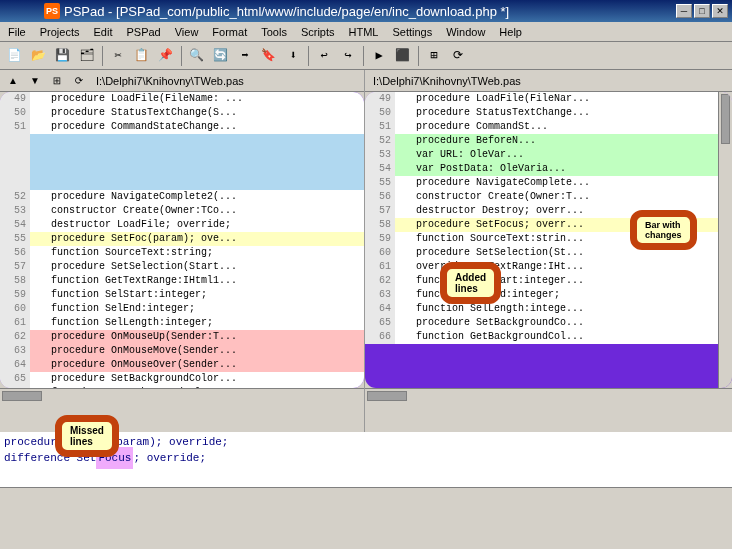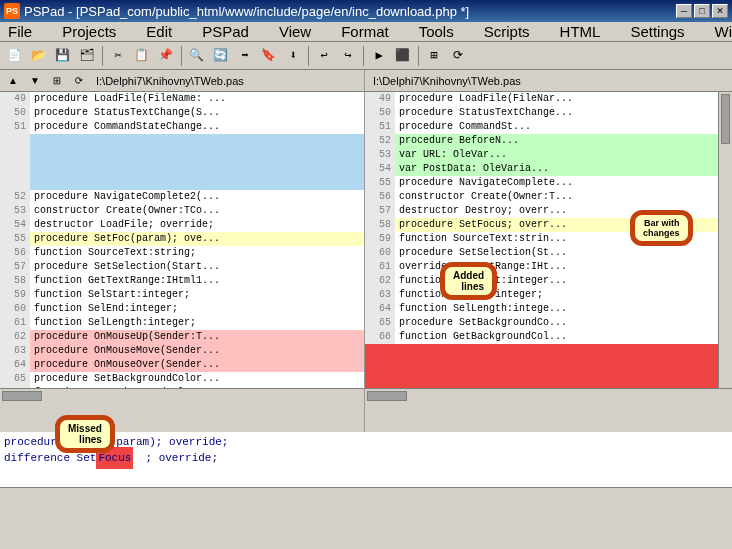--- a/index.html
+++ b/index.html
@@ -34,20 +34,21 @@
       height: 16px;
       background: #ff6600;
       border-radius: 2px;
       display: flex;
       align-items: center;
       justify-content: center;
       font-size: 9px;
       font-weight: bold;
       color: white;
       font-family: Arial;
+      margin-left: 40px;
     }
     .title-text {
       font-size: 13px;
     }
     .title-buttons {
       display: flex;
       gap: 2px;
     }
     .title-btn {
       width: 16px;
@@ -67,22 +68,22 @@
 
     
     .menu-bar {
       background: #d4d0c8;
       height: 20px;
       display: flex;
       align-items: center;
       padding: 0 2px;
       border-bottom: 1px solid #808080;
       font-family: Arial, sans-serif;
-      font-size: 15px;
-      gap: 18px;
+      font-size: 11px;
+      gap: 2px;
     }
     .menu-item {
       padding: 2px 6px;
       cursor: pointer;
       color: #000;
     }
 
     
     .toolbar {
       background: #d4d0c8;
@@ -136,20 +137,21 @@
       background: #e8e8e8;
       flex-shrink: 0;
       font-size: 10px;
     }
     .line-content {
       padding-left: 4px;
       white-space: nowrap;
       overflow: hidden;
       font-size: 10px;
       flex: 1;
+      margin-left: 17px;
     }
 
     
     .line-normal { background: white; }
     .line-modified { background: #ffffc0; }
     .line-added { background: #c0ffc0; }
     .line-missed { background: #ffc0c0; }
     .line-empty { background: #b0d8f0; }
 
     
@@ -161,21 +163,21 @@
       overflow: hidden;
       font-size: 11px;
     }
     .bottom-line {
       height: 16px;
       line-height: 16px;
       display: flex;
       align-items: center;
     }
     .highlight-pink {
-      background: #ef4444;
+      background: #f0abfc;
       padding: 3px 2px;
     }
 
     
     .scrollbar-h {
       height: 14px;
       background: #d4d0c8;
       border-top: 1px solid #808080;
       display: flex;
       align-items: center;
@@ -185,28 +187,28 @@
       height: 10px;
       width: 40px;
       margin: 2px;
       border: 1px solid #808080;
     }
 
     
     .annotation-bubble {
       position: absolute;
       background: #ffffc0;
-      border: 5px solid #c2410c;
+      border: 7px solid #c2410c;
       border-radius: 12px;
       padding: 3px 8px;
       font-family: Arial, sans-serif;
       font-size: 10px;
       font-weight: bold;
       color: #000;
-      text-align: right;
+      text-align: left;
       z-index: 10;
       pointer-events: none;
     }
     .annotation-bubble::before {
       content: '';
       position: absolute;
       background: #ffffc0;
     }
 
     .main-content {
@@ -237,22 +239,23 @@
       border: 1px solid transparent;
       display: flex;
       align-items: center;
       justify-content: center;
       font-size: 10px;
       cursor: pointer;
     }
 
     .code-area {
       overflow: hidden;
-      background: #ef4444;
+      background: #6d28d9;
       height: calc(100% - 44px);
+      border-radius: 11px;
     }
   </style>
 </head>
 <body>
 
 <div class="title-bar">
   <div class="title-bar-left">
     <div class="title-icon">PS</div>
     <span class="title-text">PSPad - [PSPad_com/public_html/www/include/page/en/inc_download.php *]</span>
   </div>
@@ -512,21 +515,21 @@
     </div>
   </div>
 
   <div class="bottom-code">
     <div class="bottom-line">
       <span style="color:#000080;">  procedure SetFoc(param); override;</span>
     </div>
     <div class="bottom-line">
       <span style="color:#000080;">  difference Set</span>
         <span class="highlight-pink" style="color:#000080;">Focus</span>
-        <span style="color:#000080;padding-left:12px;">; override;</span>
+        <span style="color:#000080;">; override;</span>
     </div>
   </div>
 
 
   <div class="annotation-bubble" style="left: 440px; top: 192px;">
     Added<br>lines
   </div>
 
   <div class="annotation-bubble" style="left: 55px; top: 345px;">
     Missed<br>lines

